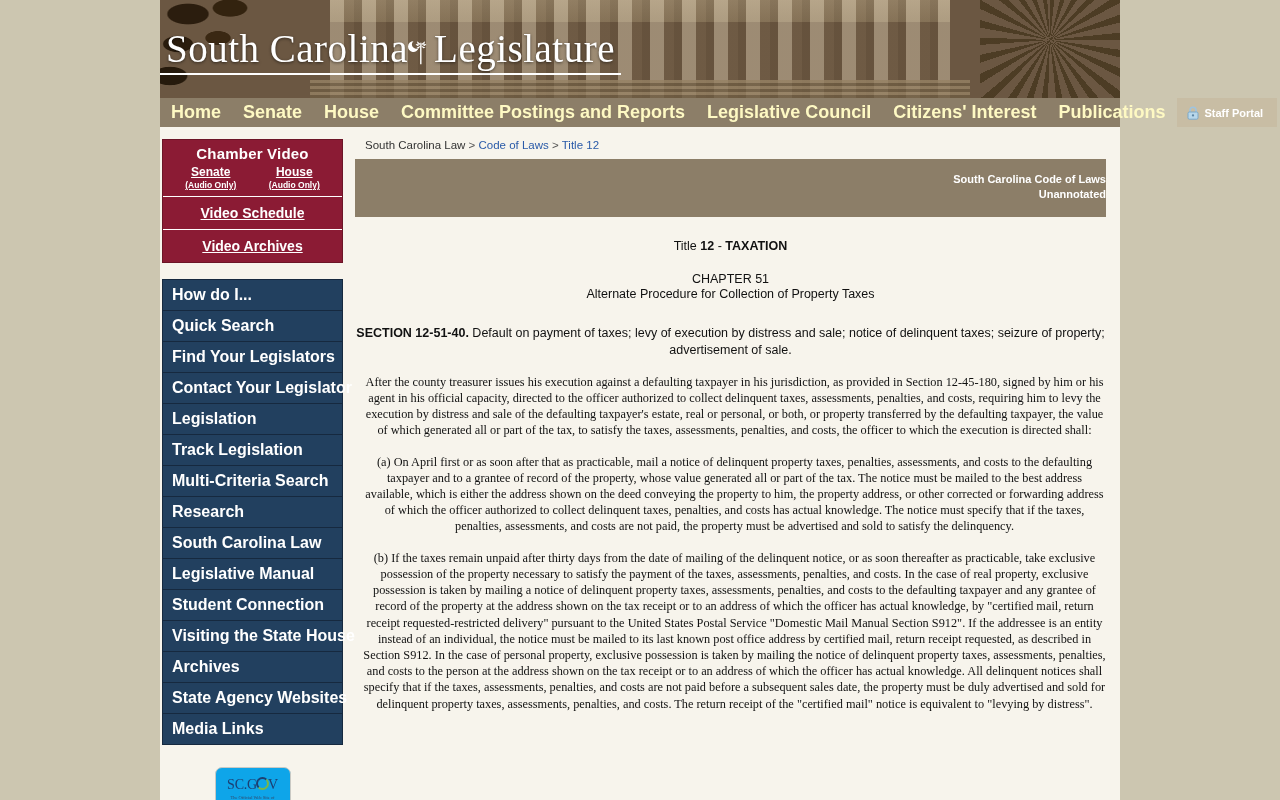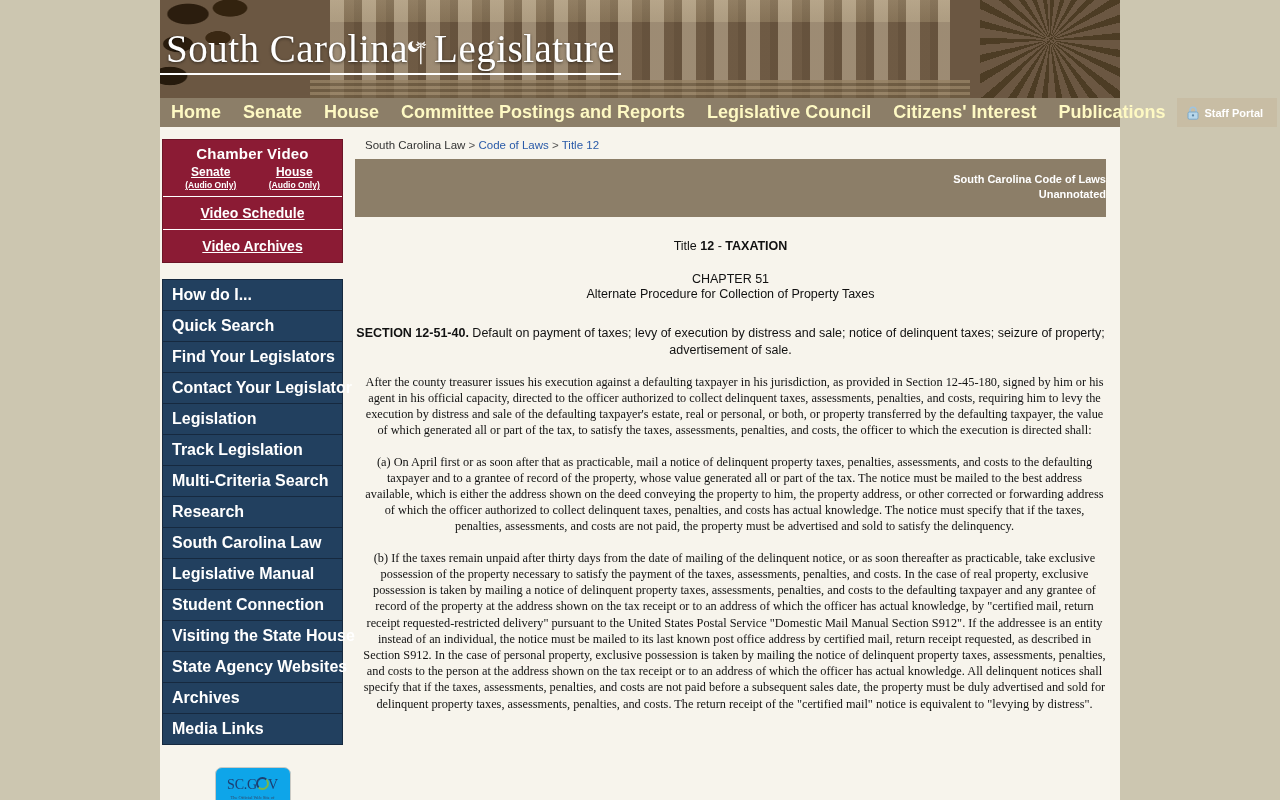--- a/index.html
+++ b/index.html
@@ -423,22 +423,22 @@
         <div class="nav-item">Find Your Legislators</div>
         <div class="nav-item">Contact Your Legislator</div>
         <div class="nav-item">Legislation</div>
         <div class="nav-item">Track Legislation</div>
         <div class="nav-item">Multi-Criteria Search</div>
         <div class="nav-item">Research</div>
         <div class="nav-item">South Carolina Law</div>
         <div class="nav-item">Legislative Manual</div>
         <div class="nav-item">Student Connection</div>
         <div class="nav-item">Visiting the State House</div>
+        <div class="nav-item">Archives</div>
         <div class="nav-item">State Agency Websites</div>
-        <div class="nav-item">Archives</div>
         <div class="nav-item">Media Links</div>
       </div>
 
       <div class="logos">
         <div class="scgov">
           <div class="mark"><span>SC.G</span><span class="swoosh"></span><span>V</span></div>
           <div class="tag">
             <div>The Official Web Site of</div>
             <div>the State of South Carolina</div>
           </div>

